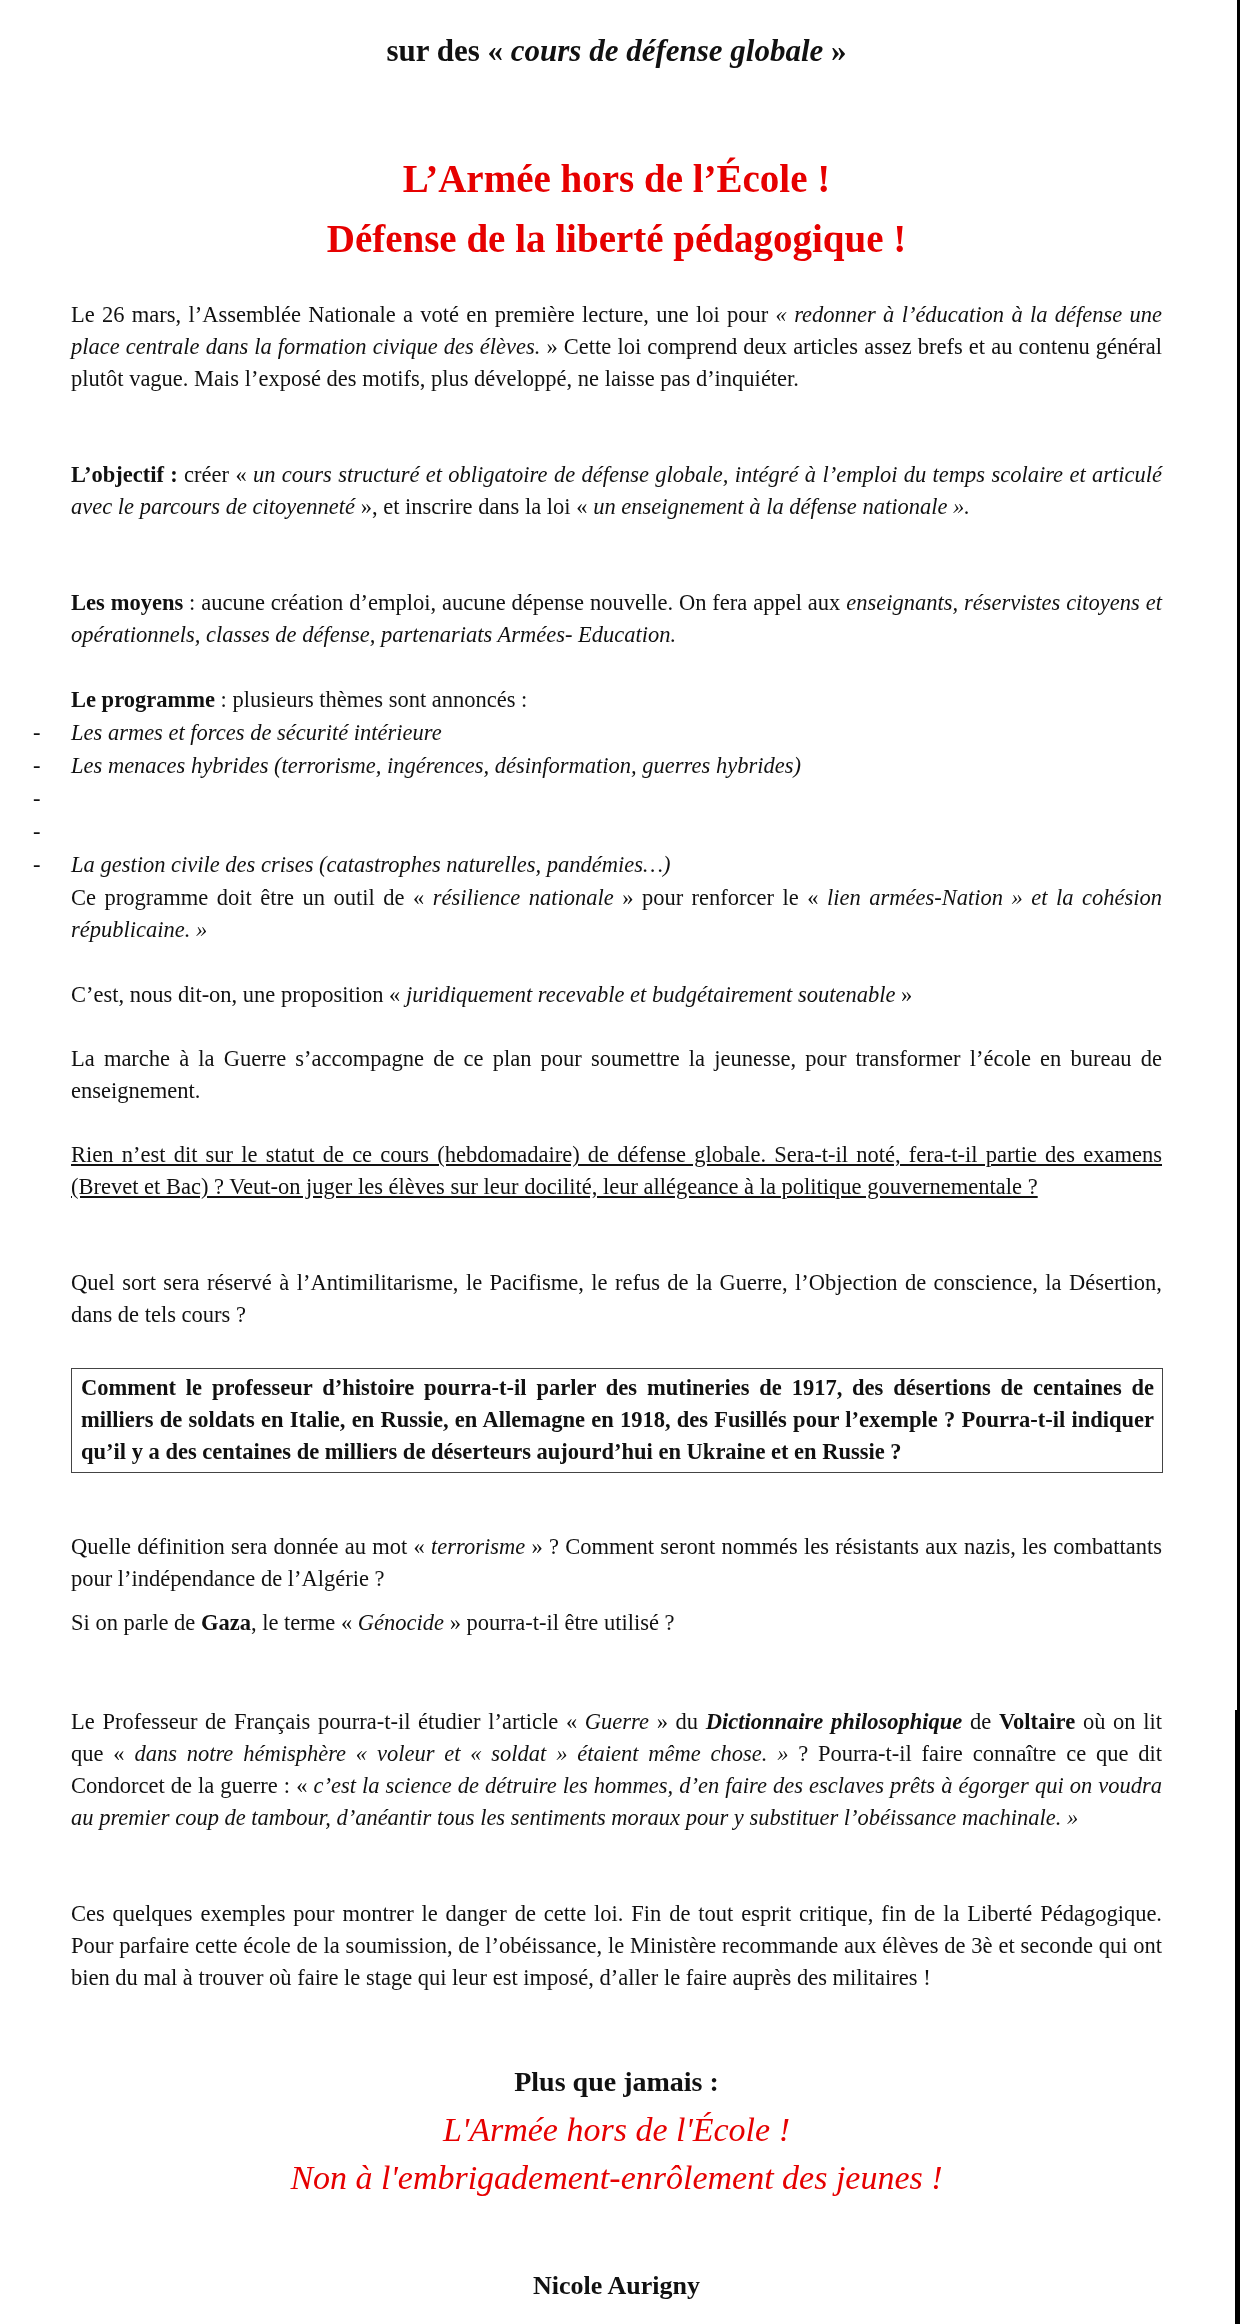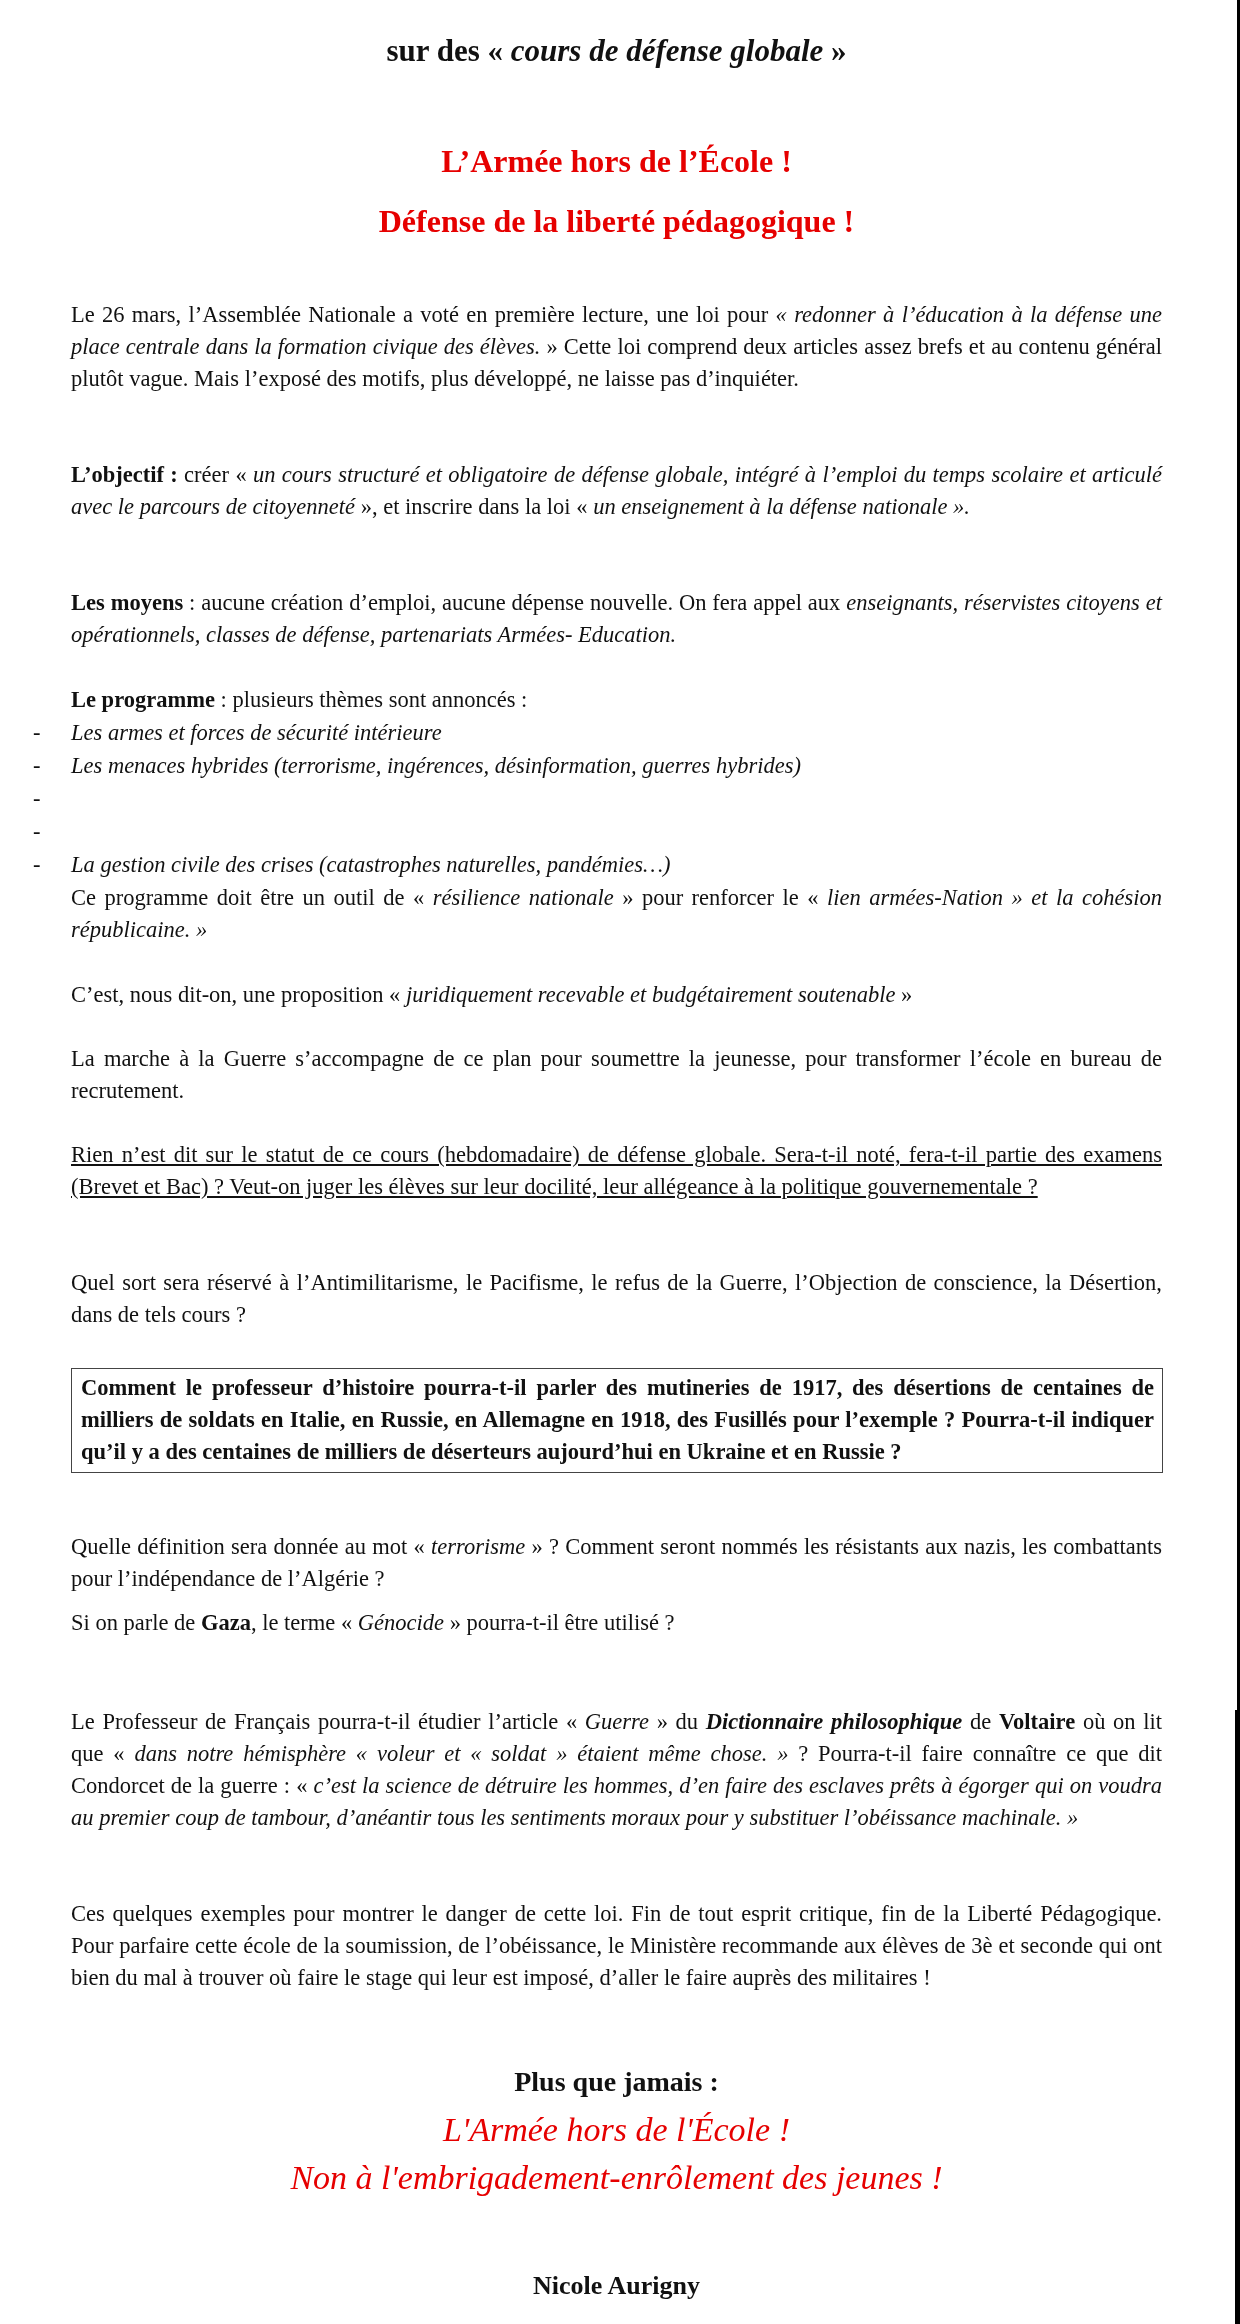--- a/index.html
+++ b/index.html
@@ -11,21 +11,21 @@
   .edge-top { position: absolute; left: 1237px; top: 0; width: 3px; height: 1710px; background: #000; }
   .edge-bottom { position: absolute; left: 1235px; top: 1710px; width: 5px; height: 614px; background: #000; }
 
   .page { position: absolute; left: 71px; top: 0; width: 1091px; }
   .head {
     position: absolute; left: 0; width: 1091px; text-align: center;
     font-family: "Liberation Serif", serif; font-weight: bold; color: #111;
   }
   .head1 { top: 30px; font-size: 31px; line-height: 42px; }
   .red { color: #e60000; }
-  .head2 { top: 131px; font-size: 32px; line-height: 60px; }
+  .head2 { top: 149px; font-size: 39px; line-height: 60px; }
 
   .p {
     position: absolute; left: 0; width: 1091px;
     font-family: "Liberation Serif", serif; font-size: 22.5px; line-height: 32px;
     text-align: justify; color: #111;
   }
   .p i, .p em { font-style: italic; }
   .p b { font-weight: bold; }
 
   .list { position: absolute; left: -71px; width: 1162px; font-family: "Liberation Serif", serif; font-size: 22.5px; line-height: 33px; font-style: italic; }
@@ -75,21 +75,21 @@
     <div class="li"><span class="dash">-</span><span>Les menaces hybrides (terrorisme, ingérences, désinformation, guerres hybrides)</span></div>
     <div class="li"><span class="dash">-</span></div>
     <div class="li"><span class="dash">-</span></div>
     <div class="li"><span class="dash">-</span><span>La gestion civile des crises (catastrophes naturelles, pandémies…)</span></div>
   </div>
 
   <div class="p" style="top:882px;"><span>Ce programme doit être un outil de « </span><i>résilience nationale</i><span> » pour renforcer le « </span><i>lien armées-Nation » et la cohésion républicaine. »</i></div>
 
   <div class="p" style="top:979px;"><span>C’est, nous dit-on, une proposition « </span><i>juridiquement recevable et budgétairement soutenable</i><span> »</span></div>
 
-  <div class="p" style="top:1043px;">La marche à la Guerre s’accompagne de ce plan pour soumettre la jeunesse, pour transformer l’école en bureau de recrutement.</div>
+  <div class="p" style="top:1043px;">La marche à la Guerre s’accompagne de ce plan pour soumettre la jeunesse, pour transformer l’école en bureau de enseignement.</div>
 
   <div class="p" style="top:1139px;text-decoration:underline;">Rien n’est dit sur le statut de ce cours (hebdomadaire) de défense globale. Sera-t-il noté, fera-t-il partie des examens (Brevet et Bac) ? Veut-on juger les élèves sur leur docilité, leur allégeance à la politique gouvernementale ?</div>
 
   <div class="p" style="top:1267px;">Quel sort sera réservé à l’Antimilitarisme, le Pacifisme, le refus de la Guerre, l’Objection de conscience, la Désertion, dans de tels cours ?</div>
 
   <div class="box">Comment le professeur d’histoire pourra-t-il parler des mutineries de 1917, des désertions de centaines de milliers de soldats en Italie, en Russie, en Allemagne en 1918, des Fusillés pour l’exemple ? Pourra-t-il indiquer qu’il y a des centaines de milliers de déserteurs aujourd’hui en Ukraine et en Russie ?</div>
 
   <div class="p" style="top:1531px;"><span>Quelle définition sera donnée au mot « </span><i>terrorisme</i><span> » ? Comment seront nommés les résistants aux nazis, les combattants pour l’indépendance de l’Algérie ?</span></div>
 
   <div class="p" style="top:1607px;"><span>Si on parle de </span><b>Gaza</b><span>, le terme « </span><i>Génocide</i><span> » pourra-t-il être utilisé ?</span></div>

